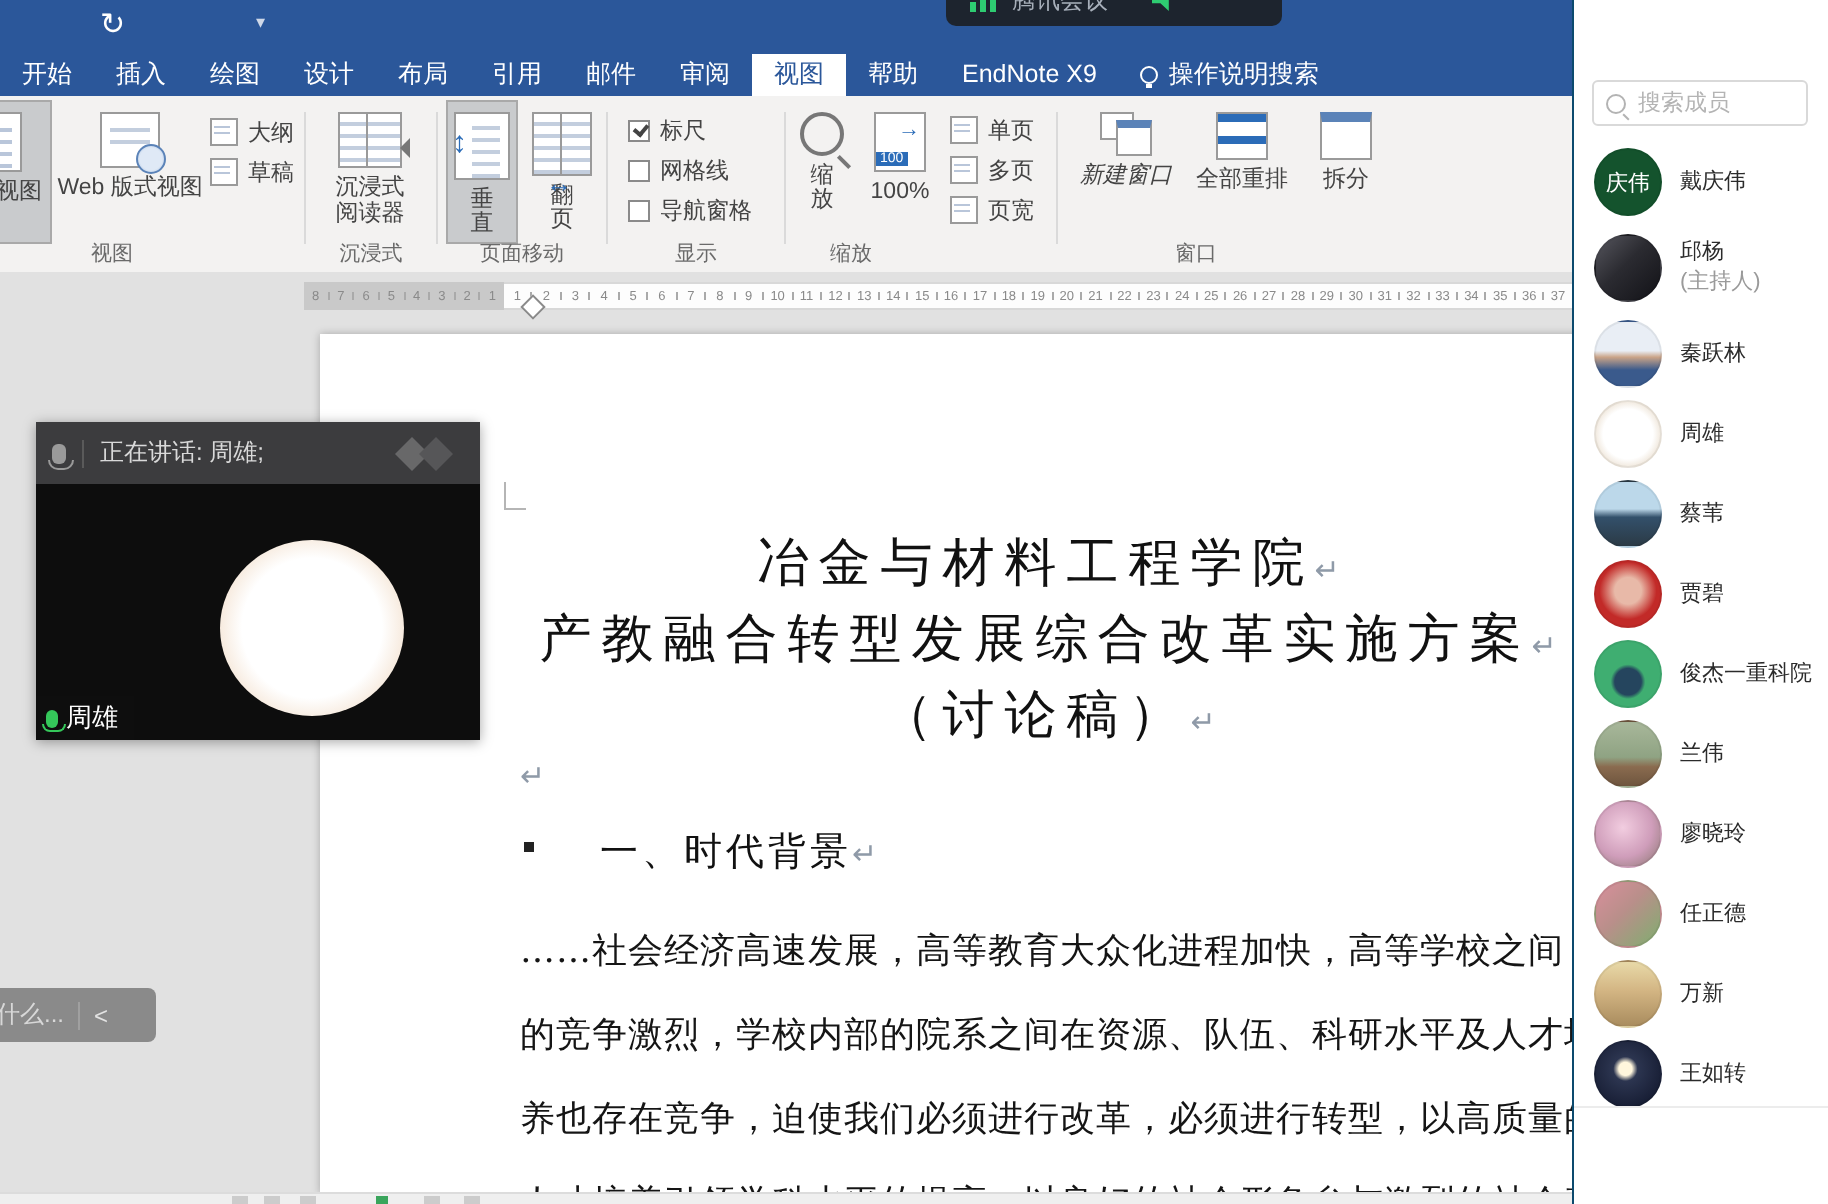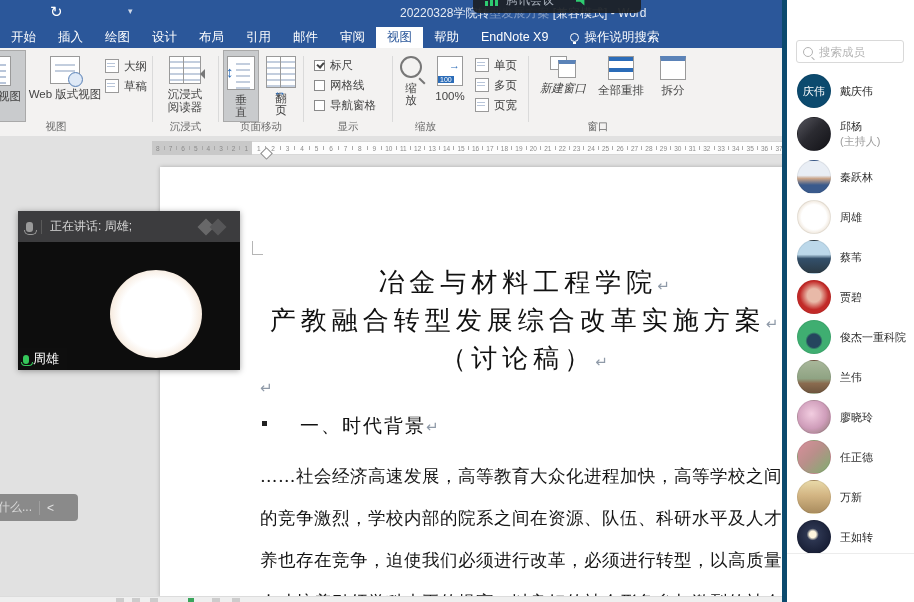--- a/index.html
+++ b/index.html
@@ -103,21 +103,21 @@
     background:radial-gradient(circle,#ffffff 55%,#f7ebdf 72%,rgba(20,13,8,0) 76%);}
   .nametag{position:absolute;left:0;bottom:0;background:rgba(15,15,15,.78);color:#fff;font-size:13px;display:flex;align-items:center;gap:4px;padding:2px 8px 2px 5px;}
   .mic-green{width:6px;height:9px;background:#35c75a;border-radius:3px;position:relative;}
   .mic-green::after{content:"";position:absolute;left:-2px;bottom:-2px;width:10px;height:3px;border:1px solid #35c75a;border-top:none;border-radius:0 0 4px 4px;}
   
   .chatbar{position:absolute;left:-22px;top:494px;width:100px;height:27px;background:rgba(125,125,125,.88);border-radius:4px;display:flex;align-items:center;z-index:20;}
   .chattext{color:#d8d8d8;font-size:12px;margin-left:8px;white-space:nowrap;}
   .chatdiv{width:1px;height:14px;background:#a0a0a0;margin:0 7px;}
   .chatcollapse{color:#e3e3e3;font-size:12px;padding-right:8px;}
   
-  .panel{position:absolute;right:0;top:0;width:127px;height:602px;background:#fff;border-left:5px solid #0c4a6e;z-index:40;}
+  .panel{position:absolute;right:0;top:0;width:127px;height:602px;background:#fff;border-left:1px solid #0c4a6e;z-index:40;}
   .searchbox{position:absolute;left:9px;top:40px;width:108px;height:23px;border:1px solid #d9d9d9;border-radius:3px;box-sizing:border-box;display:flex;align-items:center;gap:4px;padding:0 6px;background:#fff;}
   .mag{width:8px;height:8px;border:1px solid #b3b3b3;border-radius:50%;position:relative;flex:none;}
   .mag::after{content:"";position:absolute;right:-3px;bottom:-3px;width:4px;height:1px;background:#b3b3b3;transform:rotate(45deg);}
   .searchbox input{border:none;outline:none;width:70px;font-size:11.5px;color:#333;font-family:"Liberation Sans",sans-serif;}
   .searchbox input::placeholder{color:#b4b4b4;}
   .plist{position:absolute;left:0;top:71px;width:100%;}
   .prow{display:flex;align-items:center;gap:9px;padding-left:10px;height:40px;}
   .prow.tall{height:46px;}
   .avatar{width:34px;height:34px;border-radius:50%;flex:none;display:flex;align-items:center;justify-content:center;border:1px solid rgba(0,0,0,.06);box-sizing:border-box;}
   .avatar .ini{color:#fff;font-size:11px;letter-spacing:0;}
@@ -129,23 +129,20 @@
 </head>
 <body>
 
 <div class="screen">
 
   <div class="word">
 
     <div class="titlebar">
       <span class="qat-redo">↻</span>
       <span class="qat-caret">▾</span>
-      <div class="title">
-        <span>20220328学院转</span><span class="hid">型发展方案</span><span> [兼容模式] - Word</span>
-      </div>
     </div>
 
     <div class="tabrow">
         <div class="tab">
 
     <span class="tab-label">开始</span>
   </div>
         <div class="tab">
 
     <span class="tab-label">插入</span>
@@ -467,21 +464,21 @@
     <span class="chatcollapse">&lt;</span>
   </div>
 
   <div class="panel">
     <div class="searchbox">
       <span class="mag"></span>
       <input placeholder="搜索成员" style="">
     </div>
     <div class="plist">
         <div class="prow">
-    <div class="avatar" style="background: #0c4a6e;">
+    <div class="avatar" style="background: #14532d;">
             <span class="ini">庆伟</span>
           </div>
     <div class="pnames">
       <span class="pname">戴庆伟</span>
 
     </div>
   </div>
         <div class="prow tall">
     <div class="avatar" style="background: linear-gradient(135deg, rgb(86, 86, 94) 0%, rgb(43, 43, 49) 45%, rgb(18, 18, 23) 100%);"></div>
     <div class="pnames">

